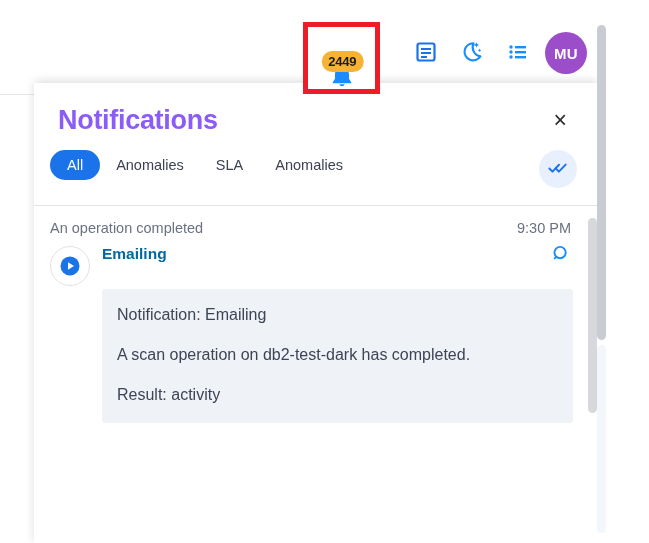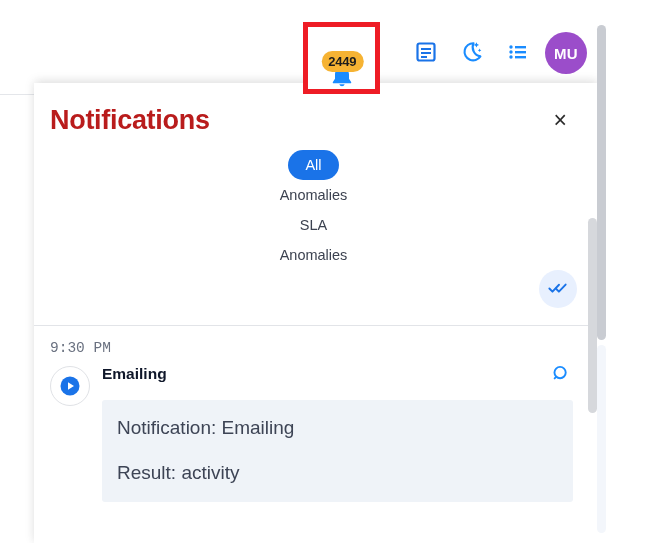--- a/index.html
+++ b/index.html
@@ -131,40 +131,40 @@
 
   #panel-title-row {
     display: flex;
     align-items: center;
     justify-content: space-between;
     padding: 22px 24px 0 16px;
   }
   #panel-title {
     font-size: 27px;
     font-weight: 700;
-    color: #b91c1c;
+    color: #8b5cf6;
     letter-spacing: -0.3px;
+    margin-left: 8px;
   }
   #close-panel-button {
     background: transparent;
     border: none;
     cursor: pointer;
     font-size: 23px;
     line-height: 1;
     color: #2b2b2b;
     padding: 2px 6px;
     font-weight: 400;
   }
 
   #tabs-row {
     display: flex;
-    align-items: center;
+    align-items: flex-start;
     padding: 14px 20px 0 16px;
     gap: 0px;
-    flex-direction: column;
   }
   .tab-chip {
     font-size: 14.5px;
     color: #3c4250;
     padding: 7px 16px;
     border-radius: 16px;
     cursor: pointer;
     white-space: nowrap;
     background: transparent;
     border: none;
@@ -209,21 +209,20 @@
     padding-right: 2px;
   }
   .notif-category {
     font-size: 14.5px;
     color: #6a7180;
   }
   .notif-time {
     font-size: 14.5px;
     color: #6a7180;
     white-space: nowrap;
-    font-family: Liberation Mono, monospace;
   }
   .notif-body-row {
     display: flex;
     align-items: flex-start;
     margin-top: 8px;
     gap: 12px;
   }
   .notif-status-icon {
     width: 38px;
     height: 38px;
@@ -242,37 +241,37 @@
     min-width: 0;
   }
   .notif-head {
     display: flex;
     align-items: center;
     justify-content: space-between;
   }
   .notif-title {
     font-size: 15.5px;
     font-weight: 700;
-    color: #0f172a;
+    color: #0369a1;
   }
   .notif-search-button {
     background: transparent;
     border: none;
     padding: 0;
     cursor: pointer;
     display: flex;
     align-items: center;
     margin-right: 2px;
   }
   .notif-message {
-    margin-top: 16px;
+    margin-top: 25px;
     background: #eff3f8;
     border-radius: 3px;
     padding: 14px 15px 16px 15px;
-    font-size: 19px;
+    font-size: 16px;
     line-height: 1.45;
     color: #3d4455;
     word-break: break-word;
   }
   .notif-message p {
     margin: 0 0 17px 0;
   }
   .notif-message p:last-child { margin-bottom: 0; }
   .notif-link {
     color: #3d4455;
@@ -411,20 +410,21 @@
     </button>
   </div>
 
   <div id="panel-divider"></div>
 
   <div id="notification-list">
 
     <div class="notification-item">
 
       <div class="notif-meta-row">
+        <span class="notif-category">An operation completed</span>
         <span class="notif-time">9:30 PM</span>
       </div>
 
       <div class="notif-body-row">
 
         <div class="notif-status-icon">
           <svg width="24" height="24" viewBox="0 0 24 24" aria-hidden="true">
             <circle cx="12" cy="12" r="9.5" fill="#1a73e8"></circle>
             <path d="M10 8.2l6 3.8-6 3.8z" fill="#ffffff"></path>
           </svg>
@@ -437,20 +437,21 @@
             <button class="notif-search-button">
               <svg width="20" height="20" viewBox="0 0 22 22" aria-hidden="true">
                 <circle cx="10" cy="9.4" r="6.2" fill="none" stroke="#1a8cff" stroke-width="2.1"></circle>
                 <path d="M5.6 14.2l-1.6 1.6" fill="none" stroke="#1a8cff" stroke-width="2.1" stroke-linecap="round"></path>
               </svg>
             </button>
           </div>
 
           <div class="notif-message">
             <p>Notification: Emailing</p>
+            <p>A scan operation on db2-test-dark has completed.</p>
             <p>Result: activity</p>
           </div>
 
         </div>
       </div>
     </div>
   </div>
 
   <div id="panel-scrollbar-track">
     <div id="panel-scrollbar-thumb"></div>

